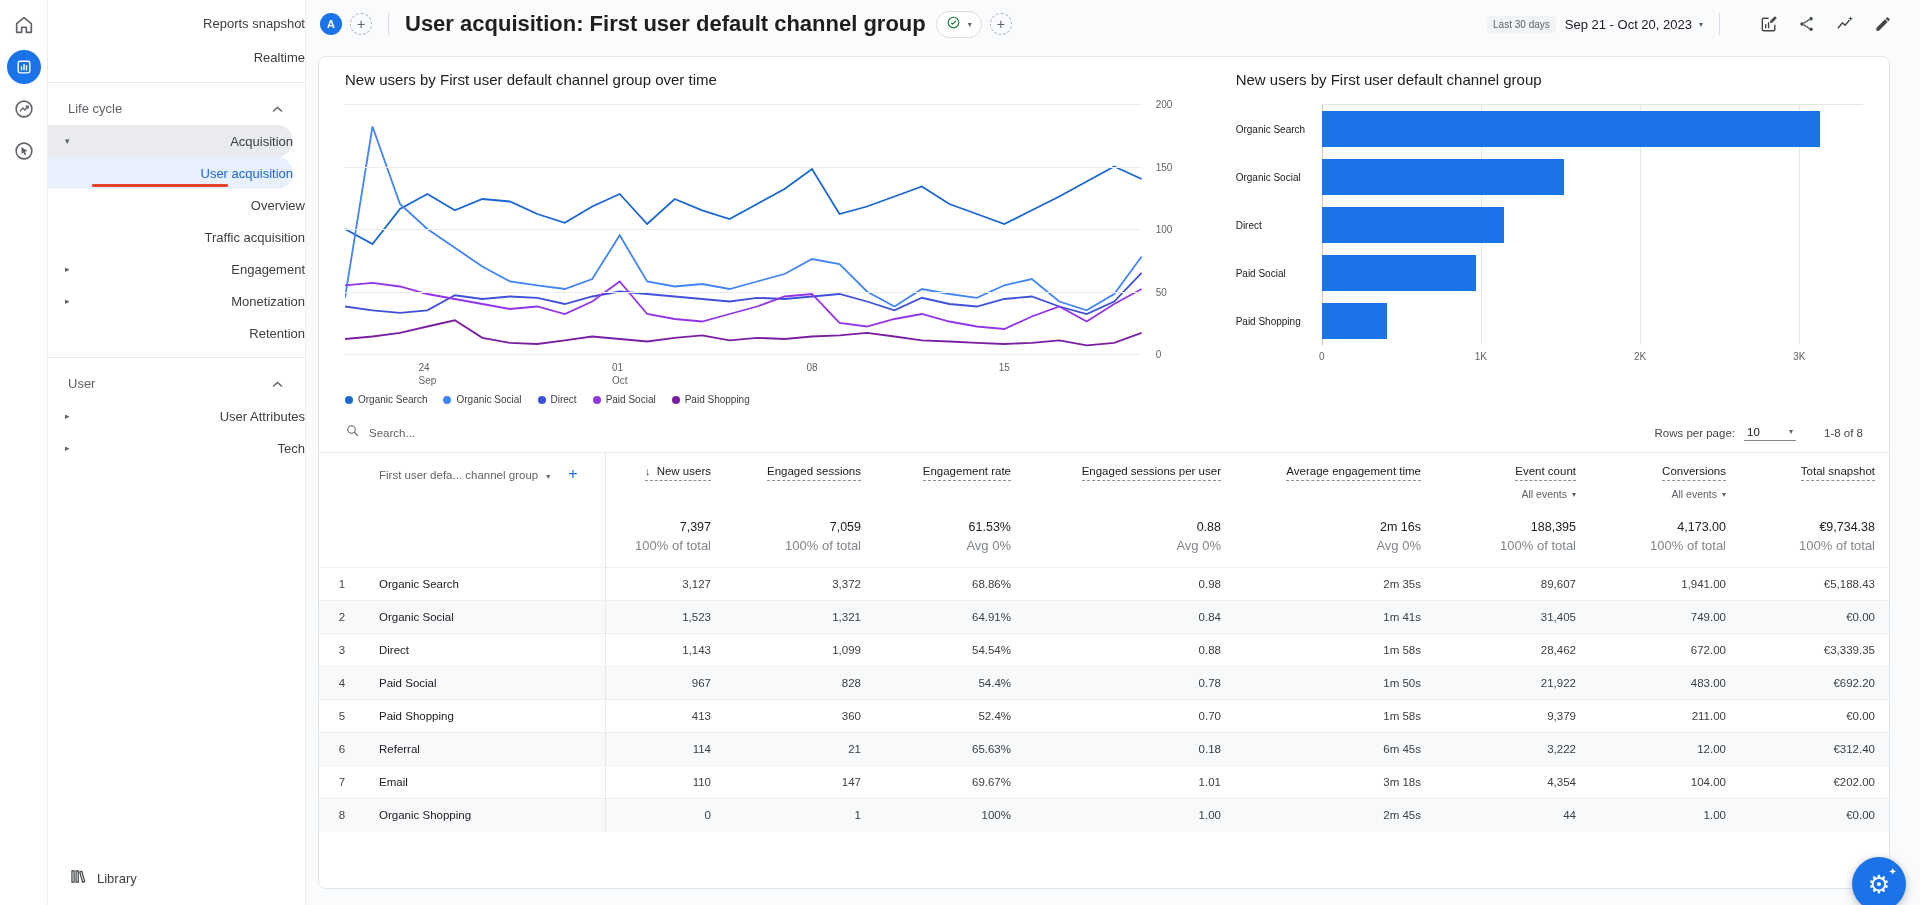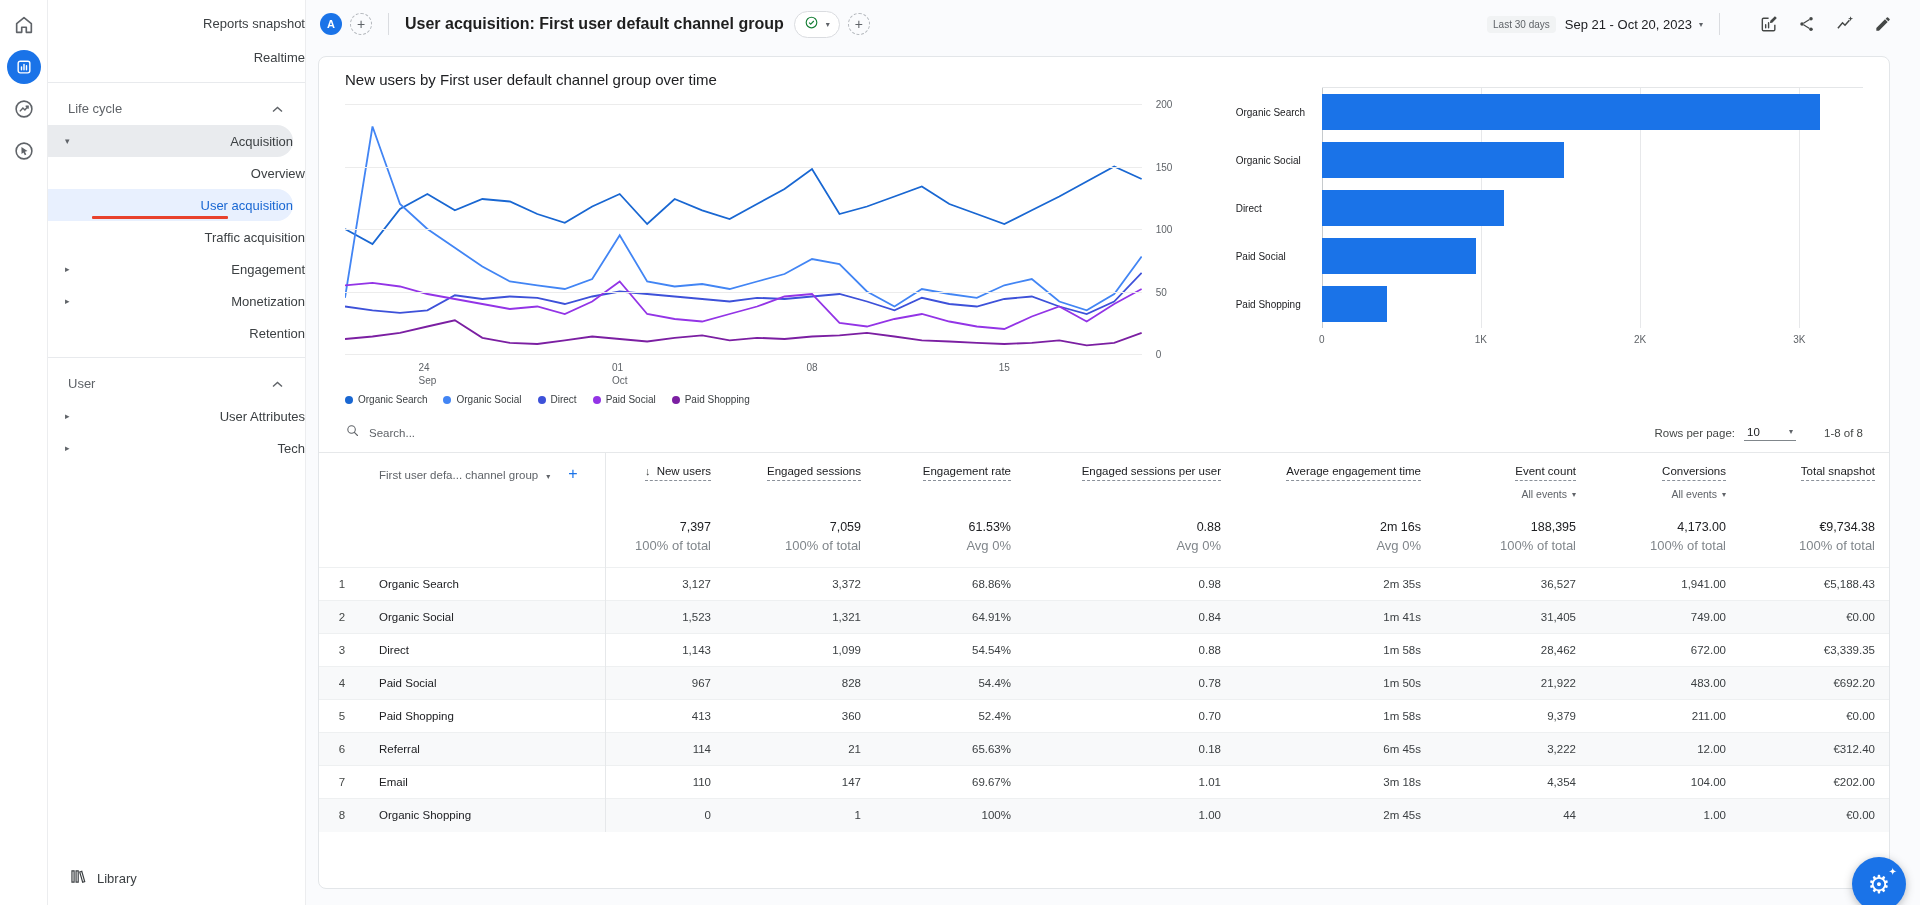--- a/index.html
+++ b/index.html
@@ -27,21 +27,21 @@
   .red-underline { position:absolute; left:44px; bottom:2px; width:136px; height:3px; background:#e8412c; border-radius:1px; }
   .nav-divider { height:1px; background:#e8eaed; margin:8px 0 0; }
   .library { display:flex; align-items:center; gap:10px; padding:14px 20px 16px; font-size:13px; color:#3c4043; cursor:pointer; }
 
   
   .main { flex:1; display:flex; flex-direction:column; background:#fafbfd; min-width:0; position:relative; }
   .topbar { height:48px; display:flex; align-items:center; padding:0 20px 0 14px; flex:none; }
   .avatar { width:22px; height:22px; border-radius:50%; background:#1a73e8; color:#fff; font-size:11px; font-weight:bold; display:flex; align-items:center; justify-content:center; flex:none; }
   .dashed-plus { width:22px; height:22px; border-radius:50%; border:1px dashed #b4b8bd; color:#5f6368; font-size:14px; line-height:1; display:flex; align-items:center; justify-content:center; margin-left:8px; cursor:pointer; }
   .vdiv { width:1px; height:22px; background:#dadce0; margin:0 16px; }
-  .page-title { font-size:16px; color:#1f1f1f; white-space:nowrap; }
+  .page-title { font-size:22px; color:#1f1f1f; white-space:nowrap; }
   .badge-pill { display:flex; align-items:center; gap:7px; border:1px solid #dadce0; border-radius:16px; padding:3px 9px; margin-left:10px; cursor:pointer; background:#fff; }
   .caret { font-size:8px; color:#5f6368; }
   .topbar-right { margin-left:auto; display:flex; align-items:center; }
   .preset-badge { background:#f1f3f4; color:#5f6368; font-size:10px; padding:3px 6px; border-radius:4px; margin-right:9px; white-space:nowrap; }
   .daterange { display:flex; align-items:center; gap:7px; font-size:13px; color:#202124; cursor:pointer; white-space:nowrap; }
   .tb-icons { display:flex; align-items:center; margin-left:16px; gap:4px; }
   .tb-icon { width:34px; height:34px; display:flex; align-items:center; justify-content:center; cursor:pointer; border-radius:50%; }
 
   .content { flex:1; padding:8px 30px 16px 12px; min-height:0; }
   .card { background:#fff; border:1px solid #e3e6e9; border-radius:8px; height:100%; display:flex; flex-direction:column; overflow:hidden; }
@@ -152,26 +152,26 @@
         <div class="nav-row nav-section">
           <span class="lab">Life cycle</span>
           <span class="chev"><svg width="11" height="7" viewBox="0 0 11 7">
               <polyline points="1,5.5 5.5,1.5 10,5.5" fill="none" stroke="#5f6368" stroke-width="1.4"></polyline>
             </svg></span>
         </div>
         <div class="nav-row nav-parent expanded">
           <span class="arrow">▾</span>
           <span class="lab">Acquisition</span>
         </div>
-        <div class="nav-row nav-child">
-          <span class="lab">Overview</span>
-        </div>
         <div class="nav-row nav-child selected">
           <span class="lab">User acquisition</span>
           <div class="red-underline"></div>
+        </div>
+        <div class="nav-row nav-child">
+          <span class="lab">Overview</span>
         </div>
         <div class="nav-row nav-child">
           <span class="lab">Traffic acquisition</span>
         </div>
         <div class="nav-row nav-parent">
           <span class="arrow">▸</span>
           <span class="lab">Engagement</span>
         </div>
         <div class="nav-row nav-parent">
           <span class="arrow">▸</span>
@@ -327,20 +327,21 @@
                   <span>Paid Social</span>
                 </span>
                 <span class="legend-item">
                   <span class="legend-dot" style="background: rgb(123, 31, 162);"></span>
                   <span>Paid Shopping</span>
                 </span>
               </div>
           </section>
 
           <section class="barchart">
+            <div class="chart-title">New users by First user default channel group</div>
             <div class="bc-body">
               <div class="bc-labels">
                   <div class="bc-label">Organic Search</div>
                   <div class="bc-label">Organic Social</div>
                   <div class="bc-label">Direct</div>
                   <div class="bc-label">Paid Social</div>
                   <div class="bc-label">Paid Shopping</div>
                 </div>
               <div style="flex:1; min-width:0;">
                 <div class="bc-track">
@@ -469,21 +470,21 @@
                   </td>
                 </tr>
                 <tr class="data-row">
                   <td class="rownum">1</td>
                   <td class="channel">Organic Search</td>
                   <td class="divcol">3,127</td>
                   <td>3,372</td>
                   <td>68.86%</td>
                   <td>0.98</td>
                   <td>2m 35s</td>
-                  <td>36,527</td>
+                  <td>89,607</td>
                   <td>1,941.00</td>
                   <td>€5,188.43</td>
                 </tr>
                 <tr class="data-row">
                   <td class="rownum">2</td>
                   <td class="channel">Organic Social</td>
                   <td class="divcol">1,523</td>
                   <td>1,321</td>
                   <td>64.91%</td>
                   <td>0.84</td>

